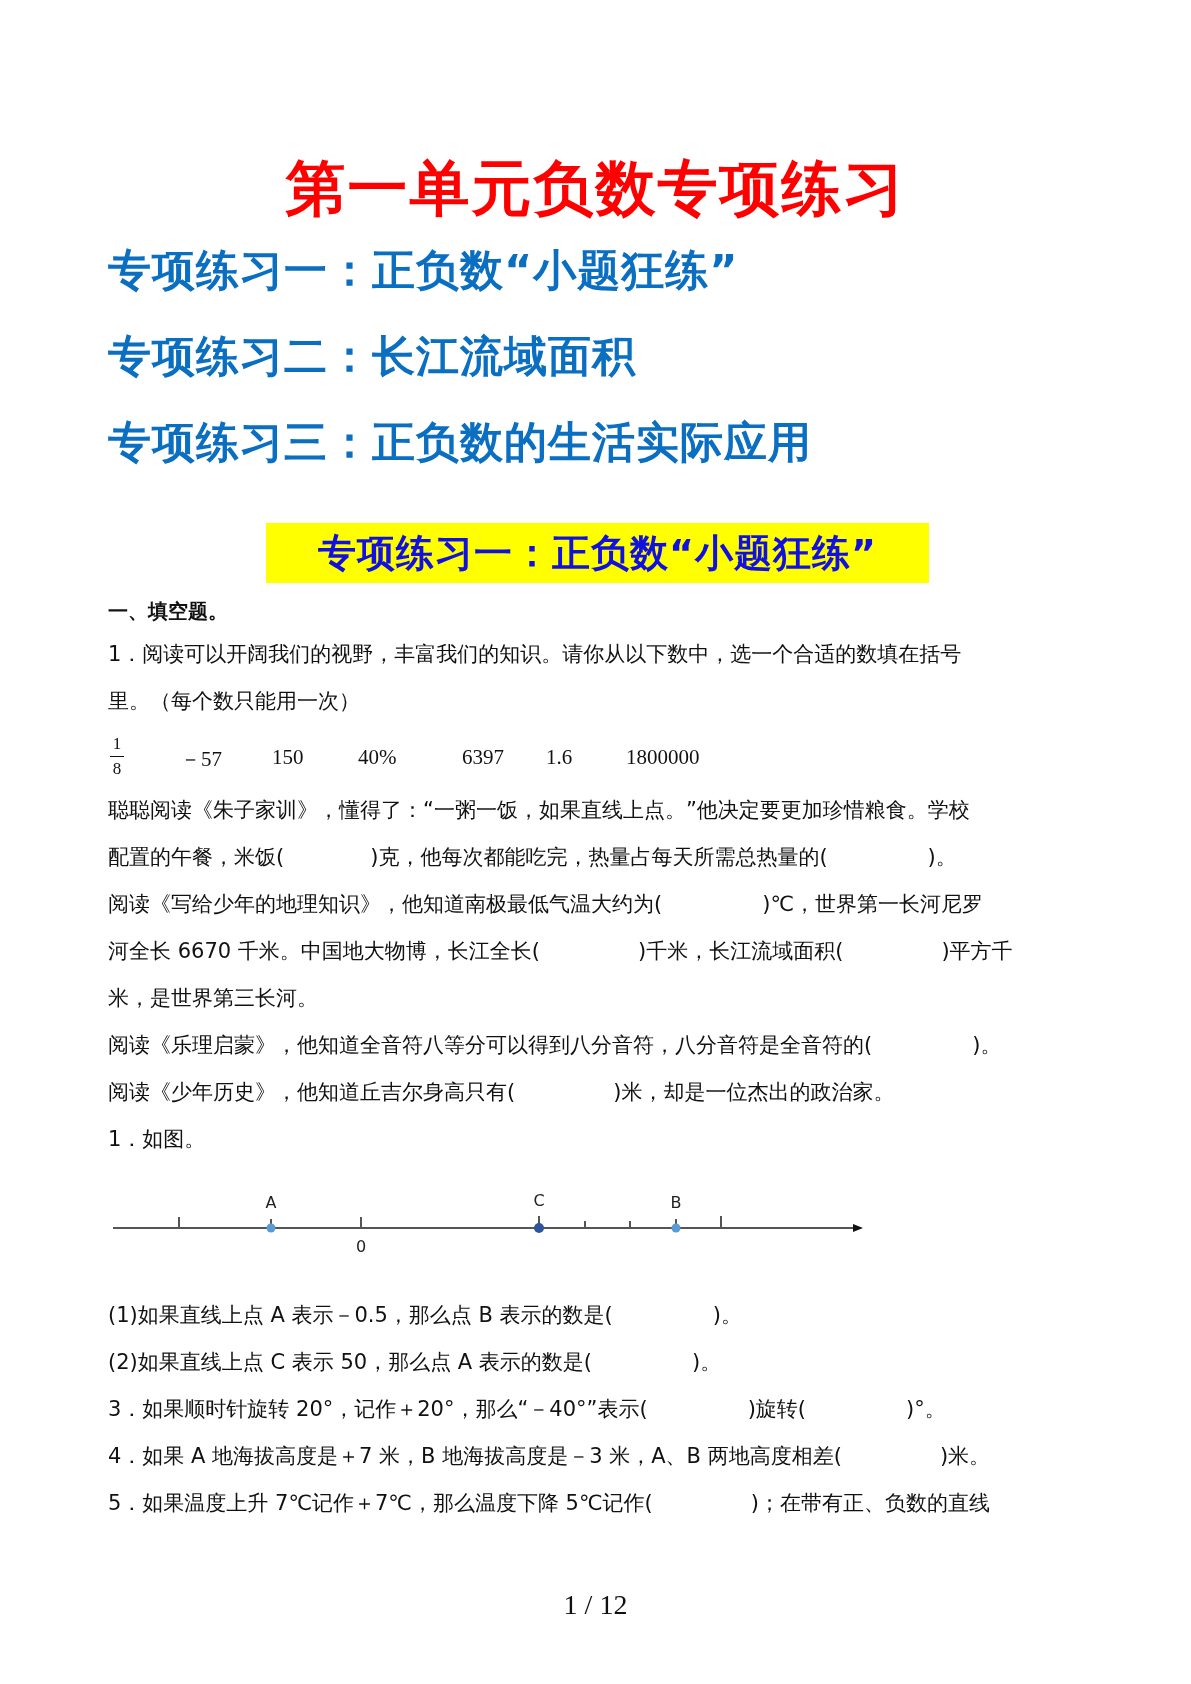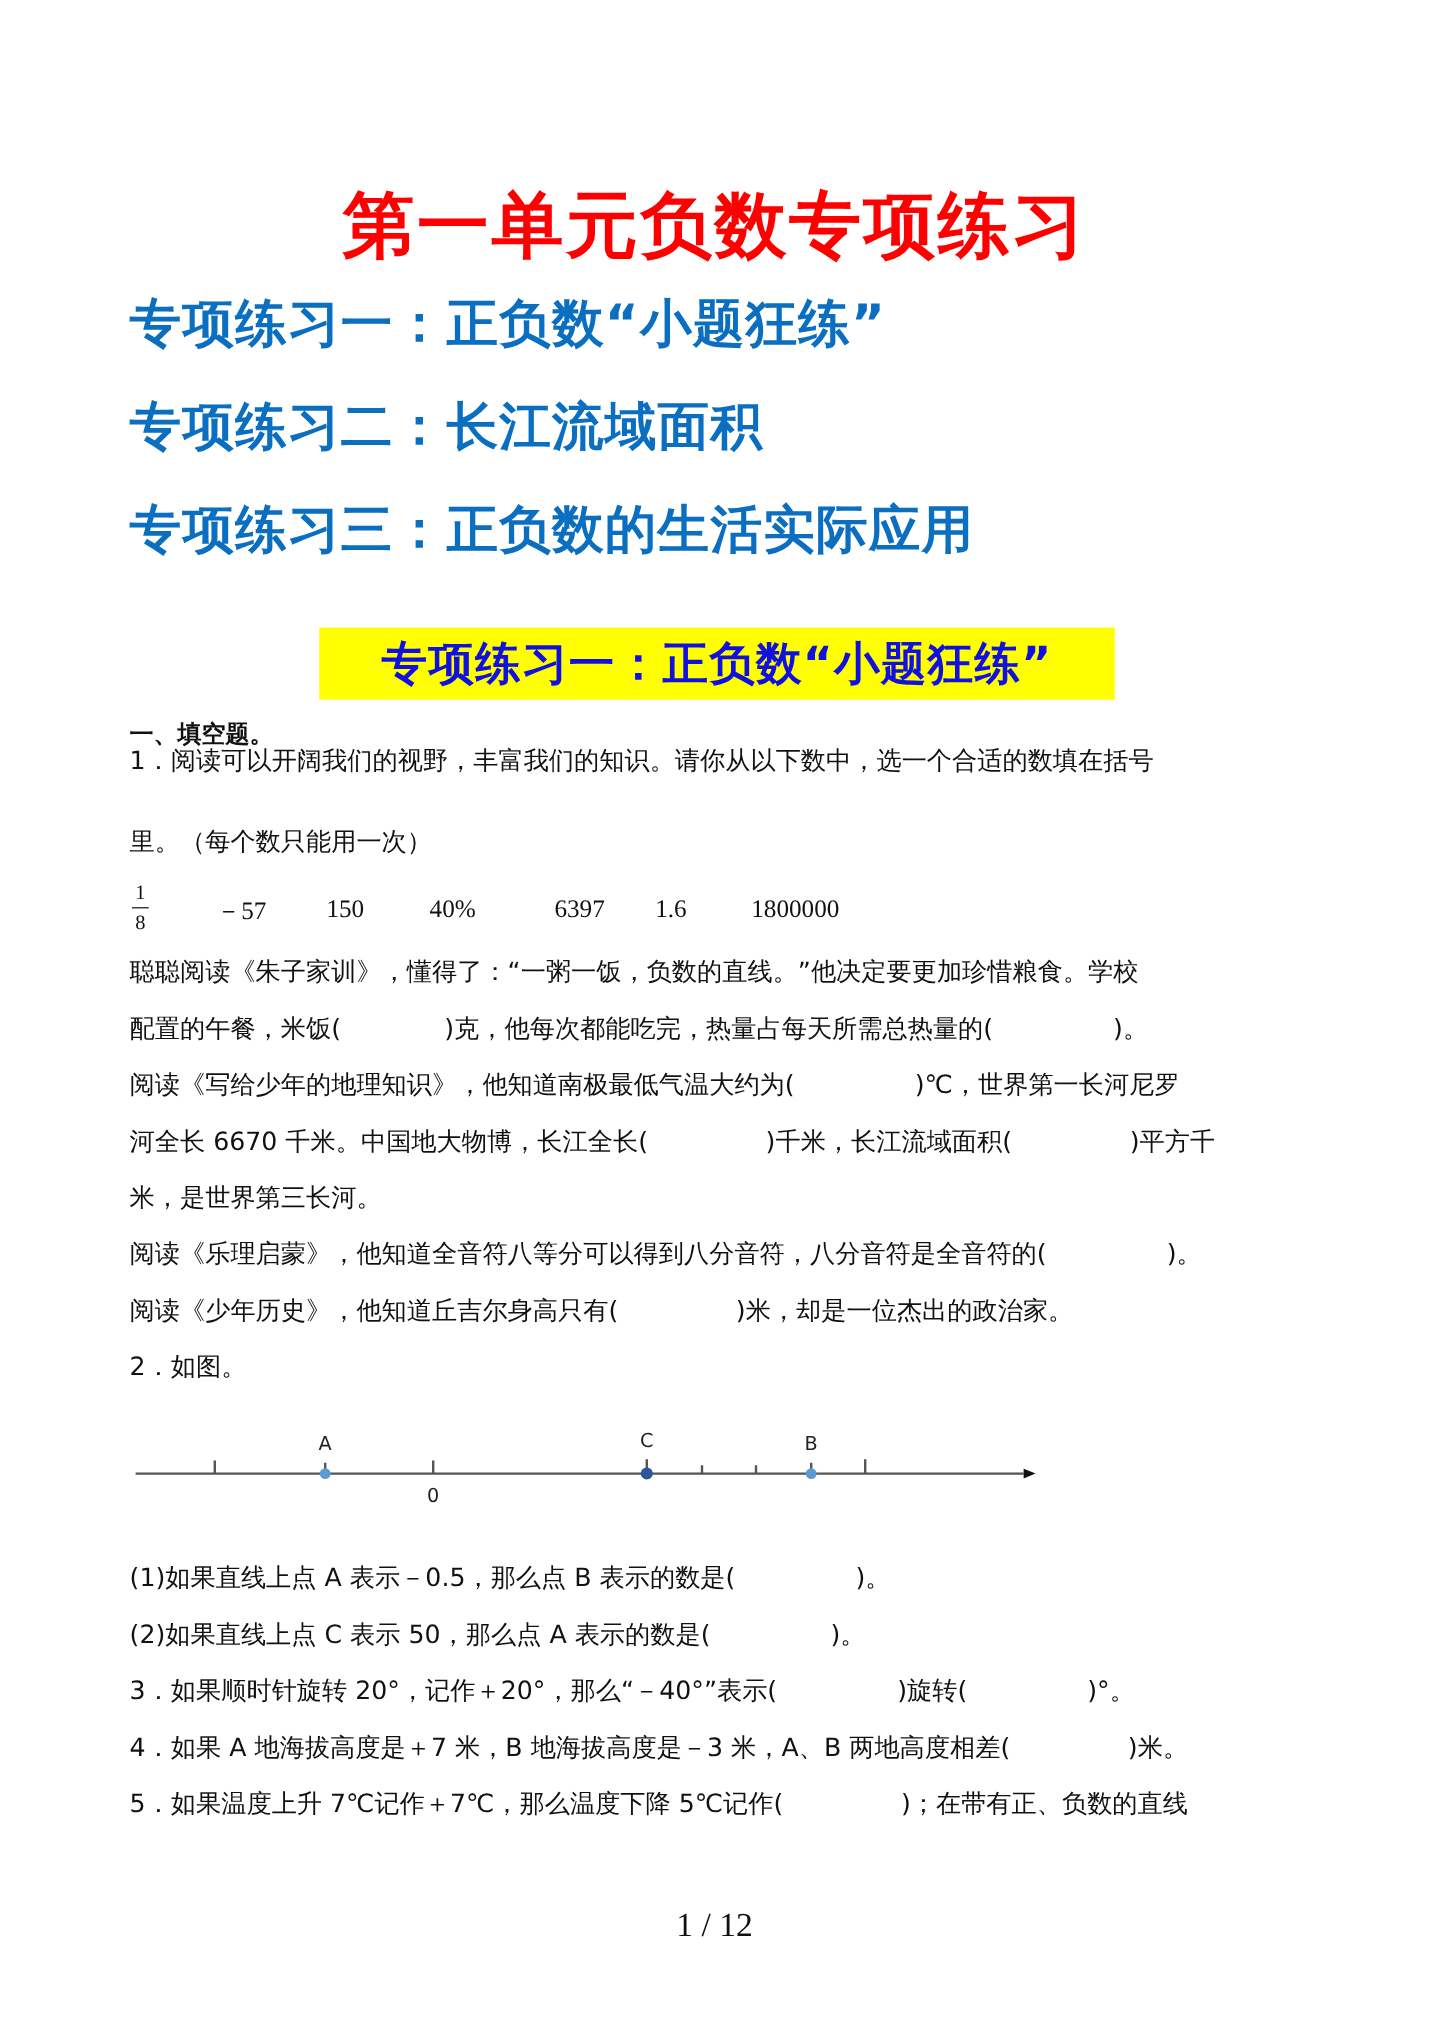--- a/index.html
+++ b/index.html
@@ -54,56 +54,56 @@
 <div class="abs main-title">第一单元负数专项练习</div>
 
 <div class="abs toc-item" style="top:242px;">专项练习一：正负数“小题狂练”</div>
 <div class="abs toc-item" style="top:328px;">专项练习二：长江流域面积</div>
 <div class="abs toc-item" style="top:414px;">专项练习三：正负数的生活实际应用</div>
 
 <div class="abs section-banner">专项练习一：正负数“小题狂练”</div>
 
 <div class="abs part-heading">一、填空题。</div>
 
-<div class="abs line cjk" style="top:620px;">1．阅读可以开阔我们的视野，丰富我们的知识。请你从以下数中，选一个合适的数填在括号</div>
+<div class="abs line cjk" style="top:640px;">1．阅读可以开阔我们的视野，丰富我们的知识。请你从以下数中，选一个合适的数填在括号</div>
 <div class="abs line cjk" style="top:687px;">里。（每个数只能用一次）</div>
 
 <div class="abs numbers-row">
   <div class="frac">
     <span>1</span>
     <span class="bar"></span>
     <span>8</span>
   </div>
   <span class="num-item" style="left:72px;">－57</span>
   <span class="num-item" style="left:164px;">150</span>
   <span class="num-item" style="left:250px;">40%</span>
   <span class="num-item" style="left:354px;">6397</span>
   <span class="num-item" style="left:438px;">1.6</span>
   <span class="num-item" style="left:518px;">1800000</span>
 </div>
 
-<div class="abs line cjk" style="top:796px;">聪聪阅读《朱子家训》，懂得了：“一粥一饭，负数的直线。”他决定要更加珍惜粮食。学校</div>
+<div class="abs line cjk" style="top:796px;">聪聪阅读《朱子家训》，懂得了：“一粥一饭，如果直线上点。”他决定要更加珍惜粮食。学校</div>
 <div class="abs line cjk" style="top:843px;">
   <span>配置的午餐，米饭(</span><span class="blank" style="width:86px;"></span><span>)克，他每次都能吃完，热量占每天所需总热量的(</span><span class="blank" style="width:100px;"></span><span>)。</span>
 </div>
 <div class="abs line cjk" style="top:890px;">
   <span>阅读《写给少年的地理知识》，他知道南极最低气温大约为(</span><span class="blank" style="width:100px;"></span><span>)℃，世界第一长河尼罗</span>
 </div>
 <div class="abs line cjk" style="top:937px;text-align:right;">
   <span>河全长 6670 千米。中国地大物博，长江全长(</span><span class="blank" style="width:98px;"></span><span>)千米，长江流域面积(</span><span class="blank" style="width:98px;"></span><span>)平方千</span>
 </div>
 <div class="abs line cjk" style="top:984px;">米，是世界第三长河。</div>
 <div class="abs line cjk" style="top:1031px;">
   <span>阅读《乐理启蒙》，他知道全音符八等分可以得到八分音符，八分音符是全音符的(</span><span class="blank" style="width:100px;"></span><span>)。</span>
 </div>
 <div class="abs line cjk" style="top:1078px;">
   <span>阅读《少年历史》，他知道丘吉尔身高只有(</span><span class="blank" style="width:98px;"></span><span>)米，却是一位杰出的政治家。</span>
 </div>
 
-<div class="abs line cjk" style="top:1125px;">2．如图。</div>
+<div class="abs line cjk" style="top:1125px;">1．如图。</div>
 
 <div class="abs number-line-wrap">
   <svg width="760" height="80" viewBox="0 0 760 80">
     <line x1="5" y1="48" x2="745" y2="48" stroke="#555" stroke-width="2"></line>
     <polygon points="745,44 755,48 745,52" fill="#111"></polygon>
     <line x1="71" y1="37" x2="71" y2="48" stroke="#555" stroke-width="2"></line>
     <line x1="163" y1="39" x2="163" y2="48" stroke="#555" stroke-width="2"></line>
     <line x1="253" y1="37" x2="253" y2="48" stroke="#555" stroke-width="2"></line>
     <line x1="431" y1="36" x2="431" y2="48" stroke="#555" stroke-width="2"></line>
     <line x1="477" y1="41" x2="477" y2="48" stroke="#555" stroke-width="2"></line>

